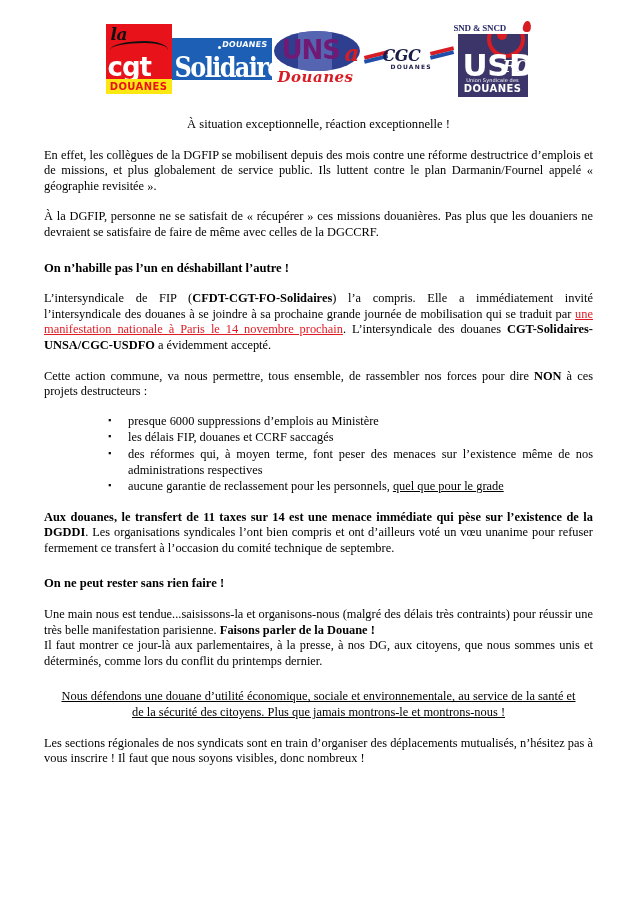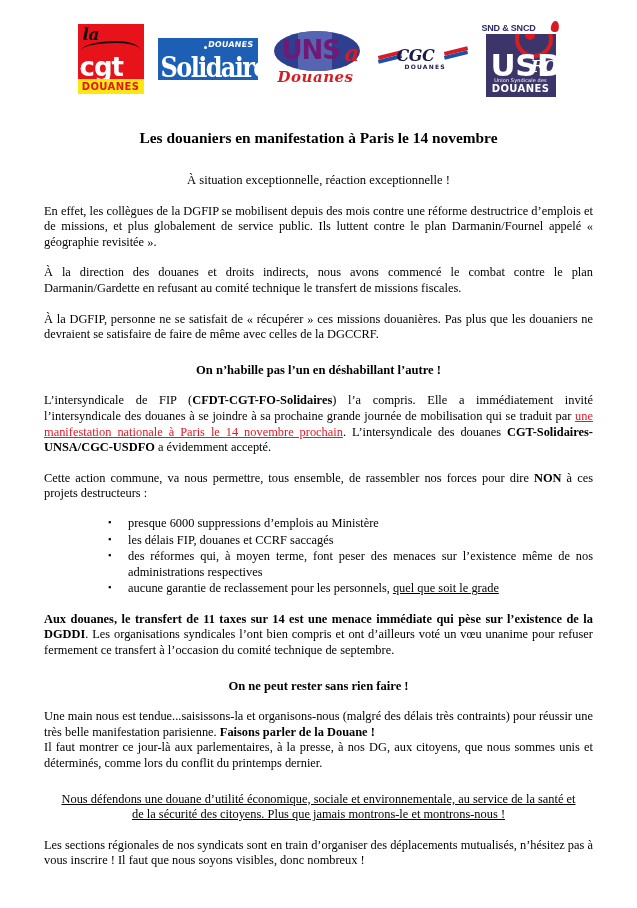--- a/index.html
+++ b/index.html
@@ -20,21 +20,20 @@
     height: 908px;
     box-sizing: border-box;
     padding: 0 36px;
   }
 
   
   .logo-bar {
     display: flex;
     align-items: center;
     justify-content: center;
-    gap: 14px;
     height: 92px;
     padding-top: 26px;
     box-sizing: border-box;
   }
 
   
   .logo-cgt {
     width: 66px;
     height: 70px;
     display: flex;
@@ -239,21 +238,21 @@
     height: 76px;
     position: relative;
   }
   .usd-head {
     position: absolute;
     top: 0;
     left: 0;
     width: 78px;
     height: 14px;
     color: #2b2b68;
-    font-family: Liberation Sans, sans-serif;
+    font-family: Liberation Serif, serif;
     font-weight: bold;
     font-size: 9px;
     letter-spacing: -0.2px;
     line-height: 14px;
   }
   .usd-flame {
     position: absolute;
     top: 0px;
     right: 1px;
     width: 8px;
@@ -348,21 +347,21 @@
     margin: 36px 0 0 0;
     line-height: 20px;
   }
   h2.subtitle {
     text-align: center;
     font-size: 12.6px;
     font-weight: normal;
     margin: 25px 0 0 0;
   }
   h2.heading {
-    text-align: center;
+    text-align: left;
     font-size: 12.6px;
     font-weight: bold;
     margin: 20px 0 0 0;
   }
   p.para {
     text-align: justify;
     margin: 15px 0 0 0;
   }
   p.tight {
     text-align: justify;
@@ -448,41 +447,39 @@
         <div class="usd-fo">FO</div>
         <div class="usd-union">Union Syndicale des</div>
         <div class="usd-dou">DOUANES</div>
       </div>
     </div>
 
   </div>
 
   <div class="doc">
 
-    <h1 class="title">Les douaniers en manifestation à Paris le 14 novembre</h1>
 
     <h2 class="subtitle">À situation exceptionnelle, réaction exceptionnelle !</h2>
 
     <p class="para">En effet, les collègues de la DGFIP se mobilisent depuis des mois contre une réforme destructrice d’emplois et de missions, et plus globalement de service public. Ils luttent contre le plan Darmanin/Fournel appelé « géographie revisitée ».</p>
 
-    <p class="para">À la direction des douanes et droits indirects, nous avons commencé le combat contre le plan Darmanin/Gardette en refusant au comité technique le transfert de missions fiscales.</p>
 
     <p class="para">À la DGFIP, personne ne se satisfait de « récupérer » ces missions douanières. Pas plus que les douaniers ne devraient se satisfaire de faire de même avec celles de la DGCCRF.</p>
 
     <h2 class="heading">On n’habille pas l’un en déshabillant l’autre !</h2>
 
     <p class="para"><span>L’intersyndicale de FIP (</span><span class="b">CFDT-CGT-FO-Solidaires</span><span>) l’a compris. Elle a immédiatement invité l’intersyndicale des douanes à se joindre à sa prochaine grande journée de mobilisation qui se traduit par </span><span class="red-underline">une manifestation nationale à Paris le 14 novembre prochain</span><span>. L’intersyndicale des douanes </span><span class="b">CGT-Solidaires-UNSA/CGC-USDFO</span><span> a évidemment accepté.</span></p>
 
     <p class="para"><span>Cette action commune, va nous permettre, tous ensemble, de rassembler nos forces pour dire </span><span class="b">NON</span><span> à ces projets destructeurs :</span></p>
 
     <ul class="bullets">
       <li>presque 6000 suppressions d’emplois au Ministère</li>
       <li>les délais FIP, douanes et CCRF saccagés</li>
       <li>des réformes qui, à moyen terme, font peser des menaces sur l’existence même de nos administrations respectives</li>
-      <li><span>aucune garantie de reclassement pour les personnels, </span><span class="u">quel que soit le grade</span></li>
+      <li><span>aucune garantie de reclassement pour les personnels, </span><span class="u">quel que pour le grade</span></li>
     </ul>
 
     <p class="para"><span class="b">Aux douanes, le transfert de 11 taxes sur 14 est une menace immédiate qui pèse sur l’existence de la DGDDI</span><span>. Les organisations syndicales l’ont bien compris et ont d’ailleurs voté un vœu unanime pour refuser fermement ce transfert à l’occasion du  comité technique de septembre.</span></p>
 
     <h2 class="heading">On ne peut rester sans rien faire !</h2>
 
     <p class="para"><span>Une main nous est tendue...saisissons-la et organisons-nous (malgré des délais très contraints) pour réussir une très belle manifestation parisienne. </span><span class="b">Faisons parler de la Douane !</span></p>
 
     <p class="tight">Il faut montrer ce jour-là aux parlementaires, à la presse, à nos DG, aux citoyens, que nous sommes unis et déterminés, comme lors du conflit du printemps dernier.</p>
 

